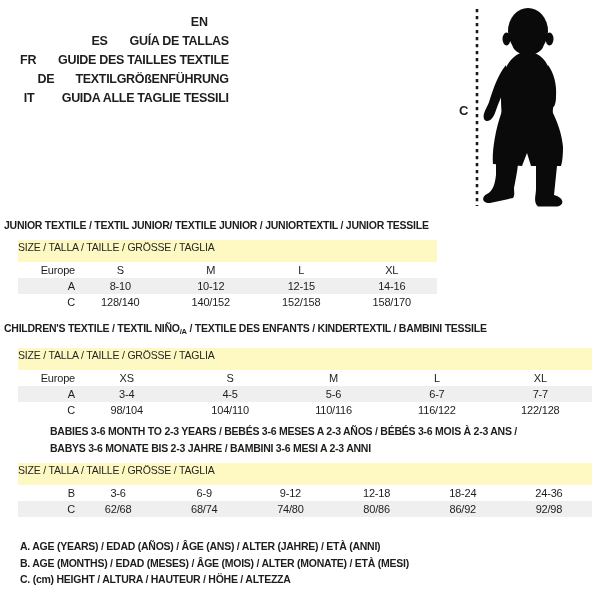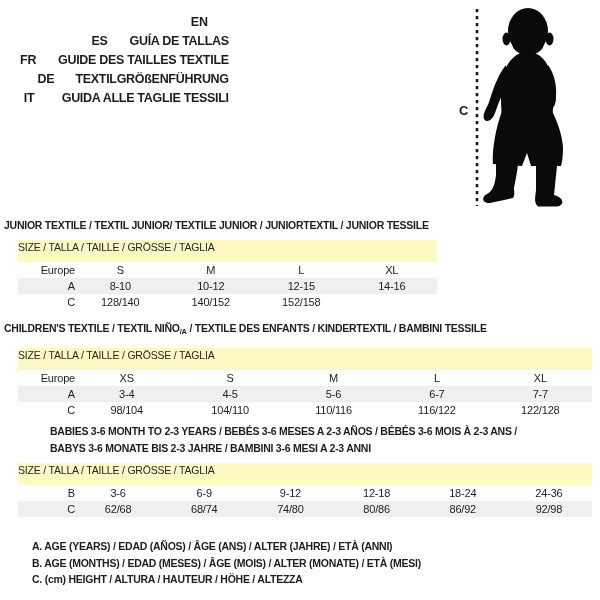--- a/index.html
+++ b/index.html
@@ -30,21 +30,21 @@
   .trow{display:grid;height:16px;line-height:16px;font-size:11px;letter-spacing:-0.2px;}
   .t1 .trow{grid-template-columns:57px repeat(4,1fr);}
   .t2 .trow{grid-template-columns:57px repeat(5,1fr);}
   .t3 .trow{grid-template-columns:57px repeat(6,1fr);}
   .trow.shaded{background:#efefef;}
   .tcell{text-align:center;overflow:hidden;}
   .tcell.label{text-align:right;padding-left:4px;margin-left:17px;}
   
   .notes{position:absolute;left:20px;top:538px;}
   .note-line{font-size:10.5px;font-weight:bold;letter-spacing:-0.25px;
-    line-height:16.5px;white-space:nowrap;margin-left:12px;}
+    line-height:16.5px;white-space:nowrap;}
 </style>
 </head>
 <body>
 
 <div class="canvas">
 
   <div class="lang-block">
     <div class="lang-row">
       <span class="lang-code">EN</span>
     </div>
@@ -101,20 +101,21 @@
           <div class="tcell">8-10</div>
           <div class="tcell">10-12</div>
           <div class="tcell">12-15</div>
           <div class="tcell">14-16</div>
         </div>
         <div class="trow">
           <div class="tcell label">C</div>
           <div class="tcell">128/140</div>
           <div class="tcell">140/152</div>
           <div class="tcell">152/158</div>
+          <div class="tcell">158/170</div>
         </div>
       </div>
   </div>
 
   <div class="sec-heading" style="top:322px;"><span>CHILDREN'S TEXTILE / TEXTIL NIÑO</span><span class="subscript">/A</span><span> / TEXTILE DES ENFANTS / KINDERTEXTIL / BAMBINI TESSILE</span></div>
   <div class="size-table t2" style="top:348px;">
     <div class="table-titlebar">SIZE / TALLA / TAILLE / GRÖSSE / TAGLIA</div>
     <div>
         <div class="trow">
           <div class="tcell label">Europe</div>

